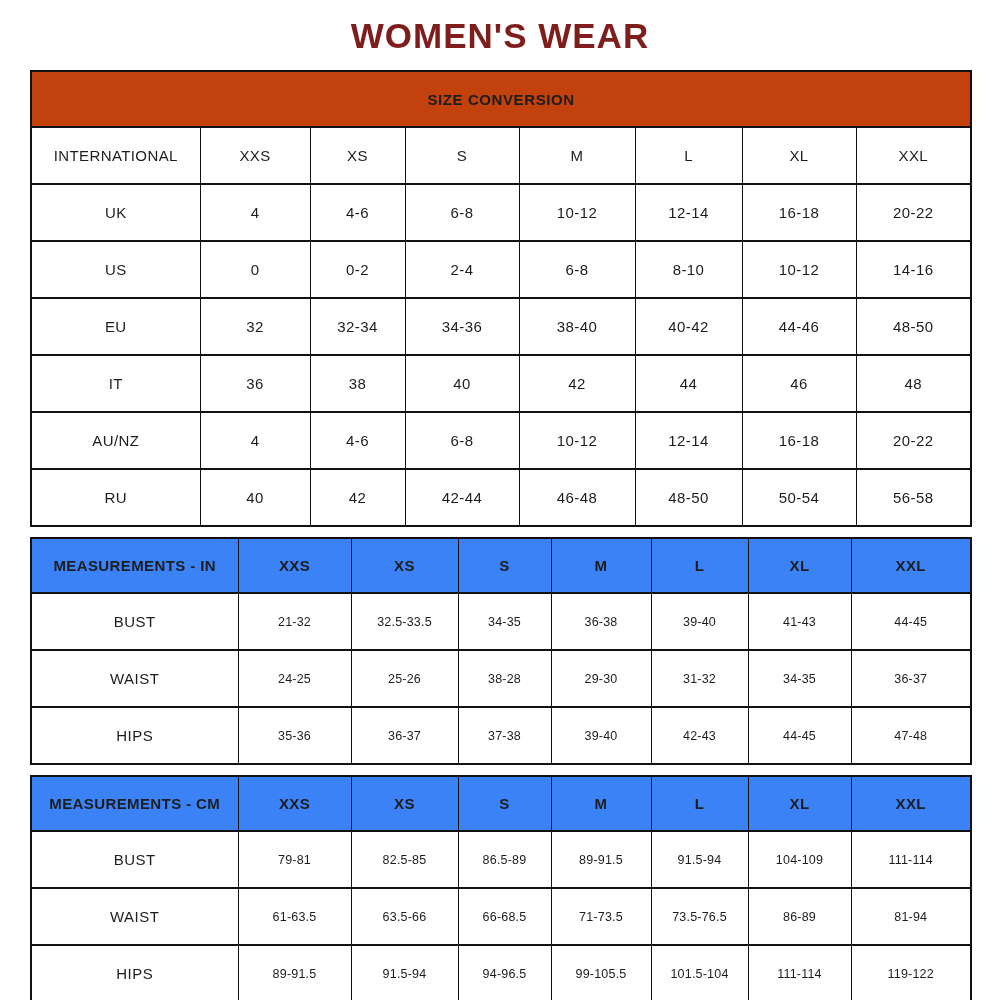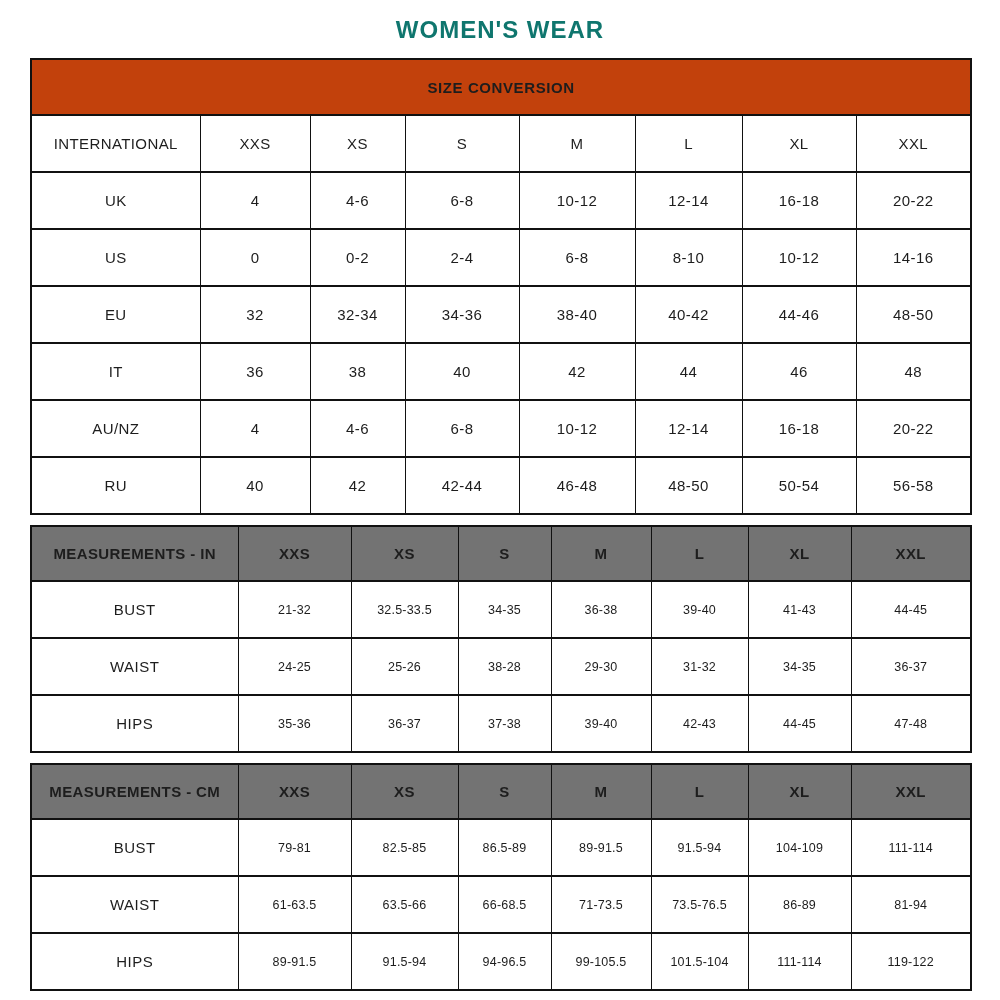--- a/index.html
+++ b/index.html
@@ -10,25 +10,25 @@
     font-family: "Liberation Sans", sans-serif;
     color: #1d1d1d;
   }
   .page {
     width: 940px;
     margin: 0 auto;
     padding-top: 10px;
   }
   .page-title {
     text-align: center;
-    font-size: 24px;
+    font-size: 35px;
     font-weight: 700;
     letter-spacing: 1px;
     margin: 6px 0 14px 0;
-    color: #0f766e;
+    color: #7f1d1d;
   }
   table {
     border-collapse: collapse;
     table-layout: fixed;
     width: 940px;
     margin-bottom: 10px;
     border: 2px solid #111111;
   }
   td {
     border-left: 1px solid #111111;
@@ -46,21 +46,21 @@
   .tbl-size .banner {
     background: #c2410c;
     font-weight: 700;
     font-size: 15px;
     letter-spacing: .6px;
     height: 54px;
   }
   
   .tbl-meas td { height: 55px; }
   .tbl-meas .head {
-    background: #737373;
+    background: #3b82f6;
     font-weight: 700;
     font-size: 15px;
     letter-spacing: .4px;
     height: 53px;
   }
   .tbl-meas .lbl { font-size: 15px; font-weight: 500; letter-spacing: .5px; }
   .tbl-meas .val { font-size: 12.5px; font-weight: 500; letter-spacing: .2px; margin-left: 45px; }
 </style>
 </head>
 <body>

